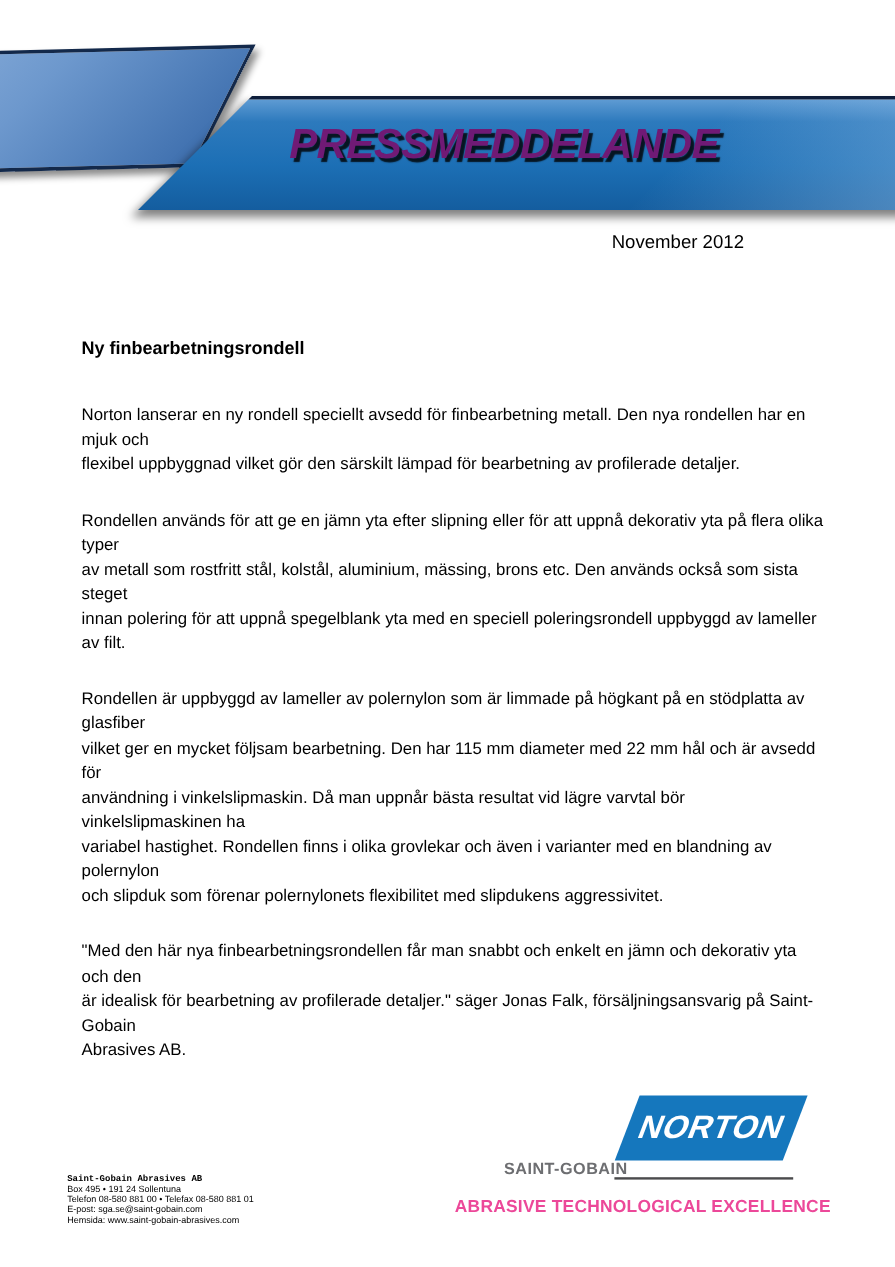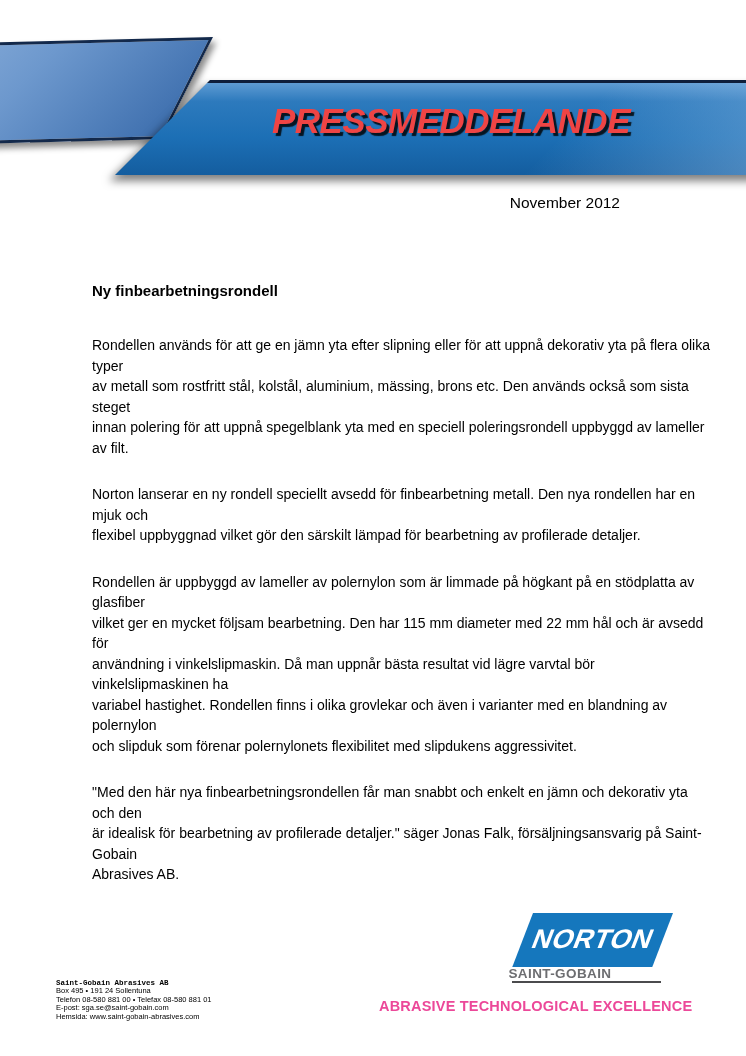--- a/index.html
+++ b/index.html
@@ -25,34 +25,34 @@
     border-top:3px solid #0e1e3b;
     background:
       linear-gradient(to right, rgba(150,195,238,0) 55%, rgba(170,205,240,0.55) 100%),
       linear-gradient(to bottom, #5e9bd3 0%, #2d7abd 20%, #1c6fb5 60%, #145d9f 100%);
     transform-origin:0 0;
     transform:skewX(-45deg);
     box-shadow:0 6px 7px rgba(0,0,0,0.5);
   }
   .banner-title {
     position:absolute; left:210px; top:101px; width:420px;
-    text-align:right;
+    text-align:center;
     font-size:35px; font-weight:bold; font-style:italic;
-    letter-spacing:-0.5px; color:#ef4444;
+    letter-spacing:-0.5px; color:#701a75;
     text-shadow:3px 3px 1px rgba(0,0,0,0.82);
     white-space:nowrap;
   }
   .date-line {
     position:absolute; left:370px; top:194px; width:250px;
     text-align:right; font-size:15.5px; font-weight:normal;
   }
 
   
   .content { position:absolute; left:68px; top:281px; width:620px;
-             font-size:14px; line-height:20.5px;margin-left:24px; }
+             font-size:14px; line-height:20.5px; }
   .content h1 { font-size:15px; font-weight:bold; line-height:20px;
                 margin:0 0 34px 0; }
   .content p { margin:0 0 26px 0; }
 
   
   .footer-contact { position:absolute; left:56px; top:979px;
                     font-size:7.5px; line-height:8.4px; }
   .footer-contact .company { font-weight:bold;font-family:Liberation Mono, monospace; }
 
   
@@ -60,22 +60,22 @@
     position:absolute; left:533px; top:913px; width:140px; height:54px;
     background:#1577bd;
     transform-origin:0 0; transform:skewX(-21deg);
   }
   .norton-shape .brand {
     display:block; width:100%; text-align:center;
     font-weight:bold; font-size:27px; line-height:52px;
     color:#ffffff; letter-spacing:0.5px;
   }
   .saint-gobain {
-    position:absolute; left:440px; top:966px; width:240px;
-    text-align:center; font-size:13.5px; font-weight:bold;
+    position:absolute; left:420px; top:966px; width:240px;
+    text-align:left; font-size:13.5px; font-weight:bold;
     letter-spacing:0.4px; color:#6d6e71;
   }
   .sg-underline {
     position:absolute; left:512px; top:981px; width:149px; height:2px;
     background:#4b4b4d;
   }
   .tagline {
     position:absolute; left:379px; top:998px;
     font-size:14.5px; font-weight:bold; letter-spacing:0.2px;
     color:#ec4899; white-space:nowrap;
@@ -87,22 +87,22 @@
 <div class="page">
 
   <div class="accent-shape"></div>
   <div class="main-banner"></div>
   <div class="banner-title">PRESSMEDDELANDE</div>
   <div class="date-line">November 2012</div>
 
   <div class="content">
     <h1>Ny finbearbetningsrondell</h1>
     <div>
+        <p>Norton lanserar en ny rondell speciellt avsedd för finbearbetning metall. Den nya rondellen har en mjuk och<br>flexibel uppbyggnad vilket gör den särskilt lämpad för bearbetning av profilerade detaljer.</p>
         <p>Rondellen används för att ge en jämn yta efter slipning eller för att uppnå dekorativ yta på flera olika typer<br>av metall som rostfritt stål, kolstål, aluminium, mässing, brons etc. Den används också som sista steget<br>innan polering för att uppnå spegelblank yta med en speciell poleringsrondell uppbyggd av lameller av filt.</p>
-        <p>Norton lanserar en ny rondell speciellt avsedd för finbearbetning metall. Den nya rondellen har en mjuk och<br>flexibel uppbyggnad vilket gör den särskilt lämpad för bearbetning av profilerade detaljer.</p>
         <p>Rondellen är uppbyggd av lameller av polernylon som är limmade på högkant på en stödplatta av glasfiber<br>vilket ger en mycket följsam bearbetning. Den har 115 mm diameter med 22 mm hål och är avsedd för<br>användning i vinkelslipmaskin. Då man uppnår bästa resultat vid lägre varvtal bör vinkelslipmaskinen ha<br>variabel hastighet. Rondellen finns i olika grovlekar och även i varianter med en blandning av polernylon<br>och slipduk som förenar polernylonets flexibilitet med slipdukens aggressivitet.</p>
         <p>"Med den här nya finbearbetningsrondellen får man snabbt och enkelt en jämn och dekorativ yta och den<br>är idealisk för bearbetning av profilerade detaljer." säger Jonas Falk, försäljningsansvarig på Saint-Gobain<br>Abrasives AB.</p>
       </div>
   </div>
 
   <div class="footer-contact">
     <div class="company">Saint-Gobain Abrasives AB</div>
     <div>
         <div>Box 495 • 191 24  Sollentuna</div>
         <div>Telefon 08-580 881 00 • Telefax 08-580 881 01</div>

